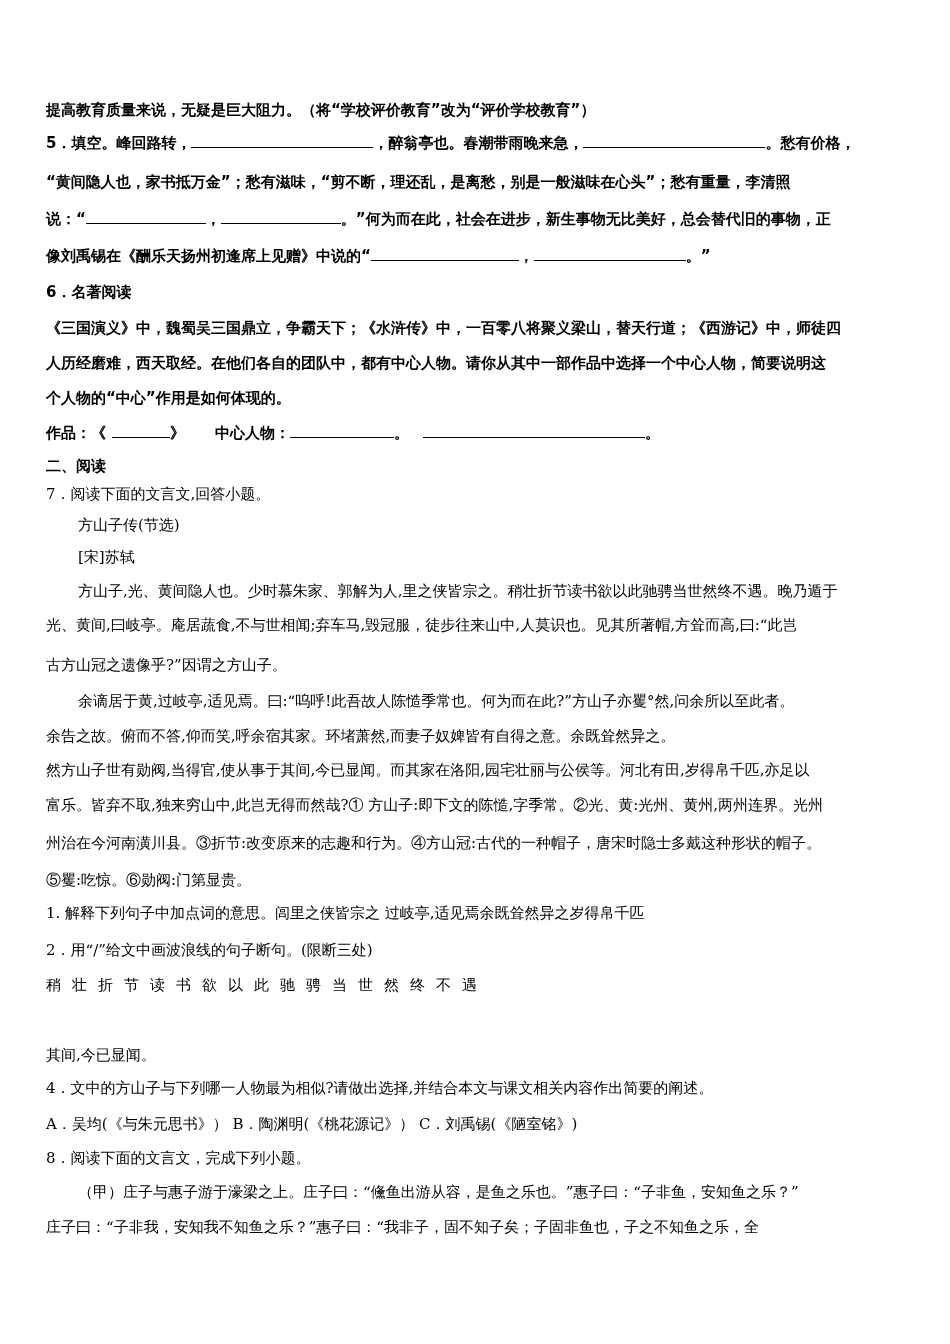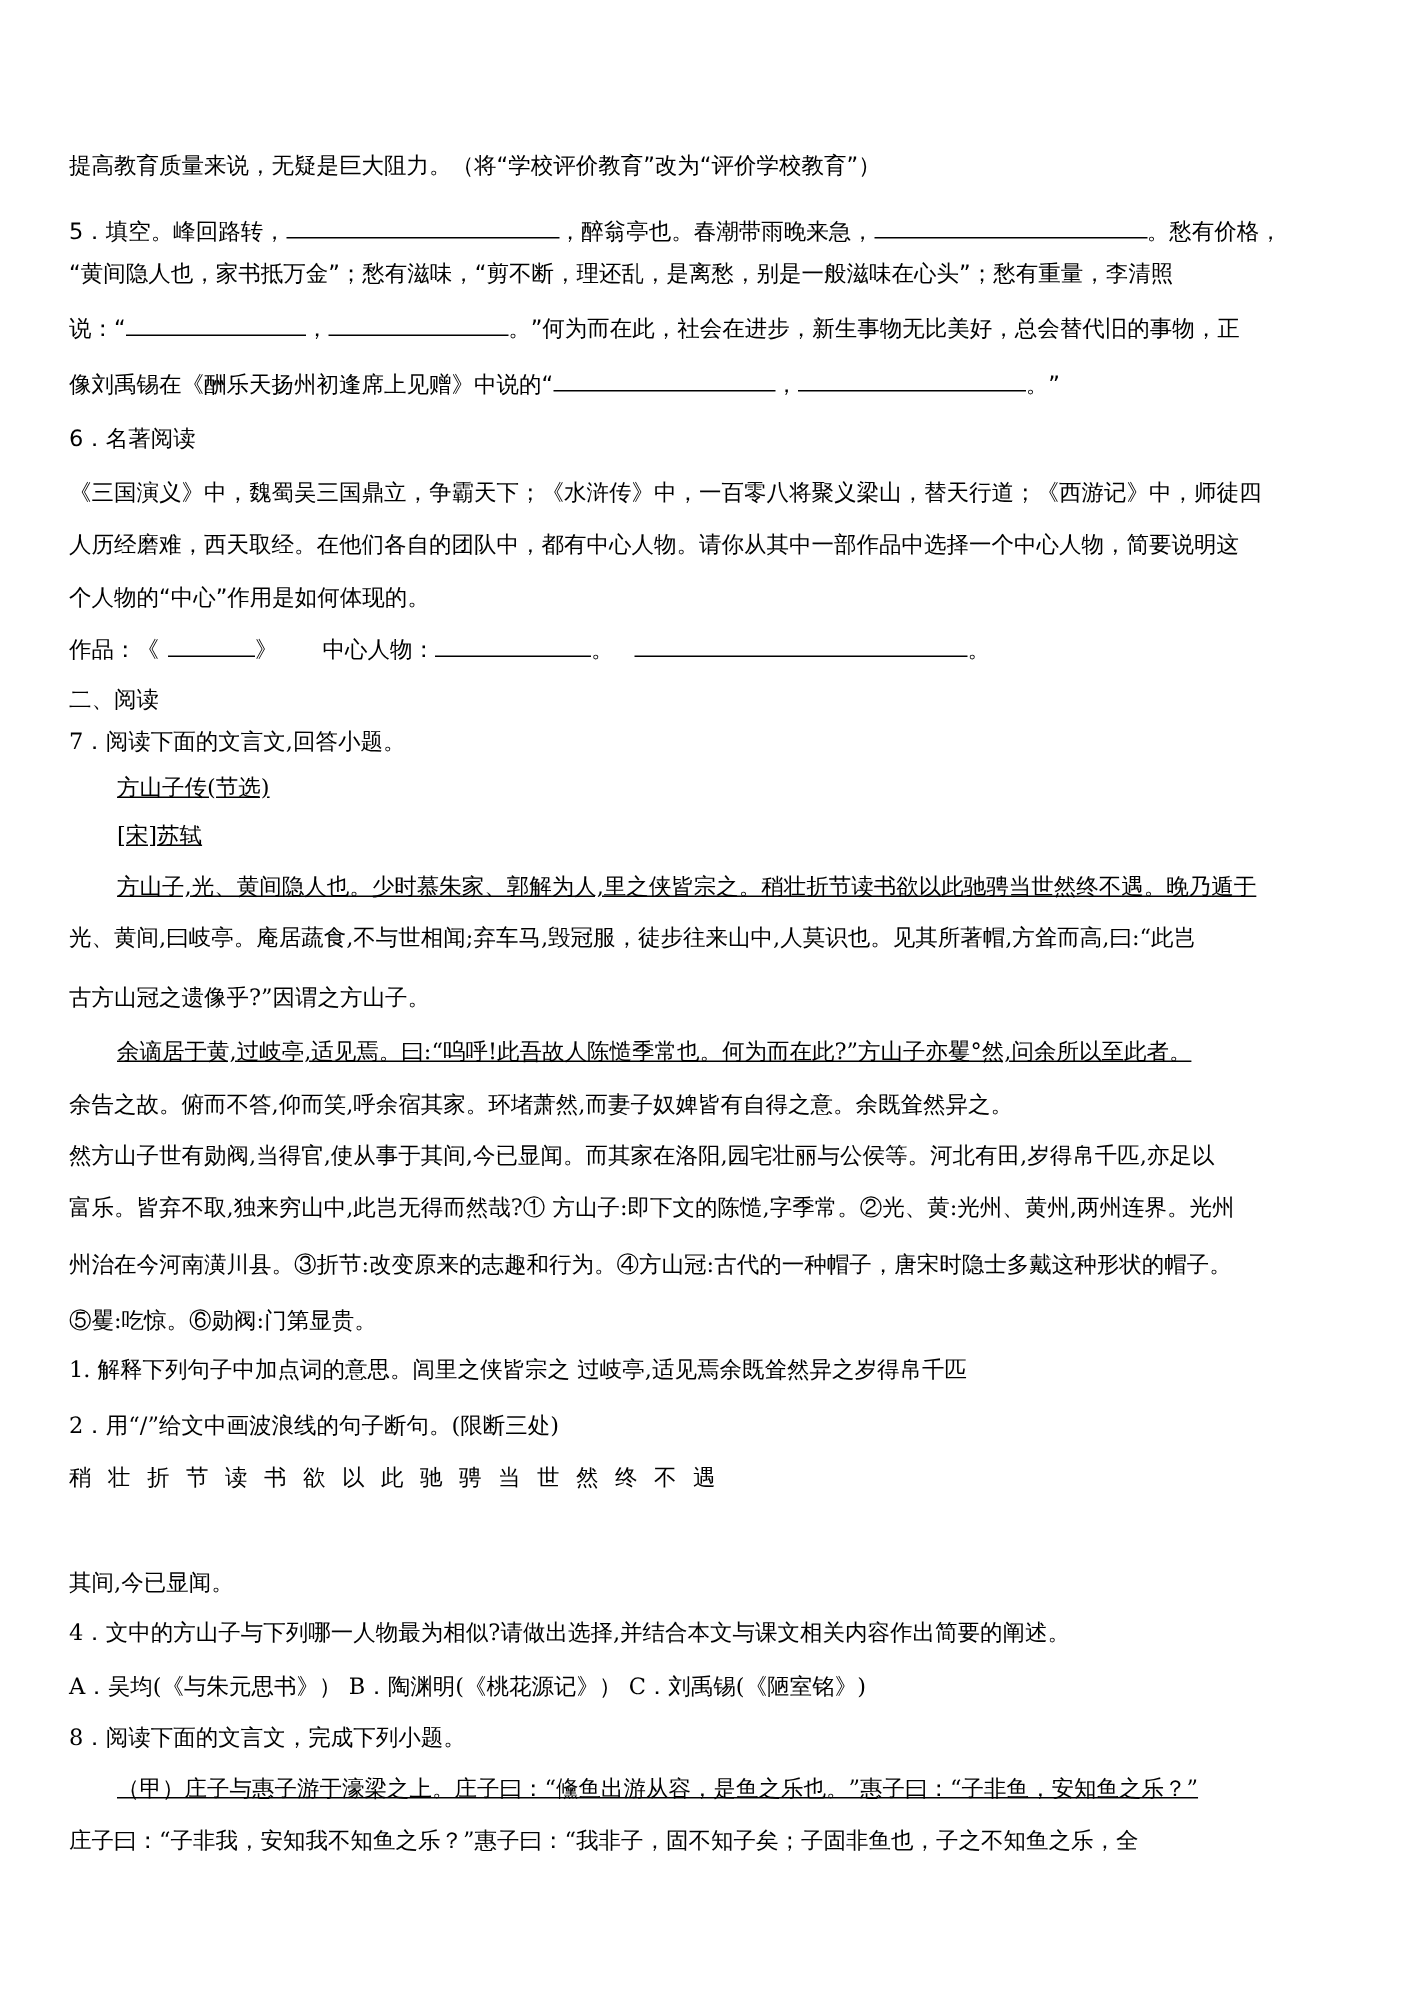--- a/index.html
+++ b/index.html
@@ -1,33 +1,33 @@
 <!DOCTYPE html>
 <html><head>
 <meta charset="utf-8">
 <style>
   html, body { margin: 0; padding: 0; background: #ffffff; }
   body { width: 950px; height: 1344px; position: relative; overflow: hidden; color: #000; }
   .page { position: absolute; left: 0; top: 0; width: 950px; height: 1344px; }
   .ln { position: absolute; left: 46px; white-space: nowrap; font-size: 15px; line-height: 20px; }
   .sans { font-family: "DejaVu Sans", "Liberation Sans", sans-serif; }
   .serif { font-family: "DejaVu Serif", "Liberation Serif", serif; }
-  .bold { font-weight: normal; }
-  .ind { left: 78px; text-decoration: underline; }
+  .bold { font-weight: bold; }
+  .ind { left: 78px; }
   .blank { display: inline-block; border-bottom: 1px solid #000; height: 14px; vertical-align: baseline; }
   .spaced { letter-spacing: 11px; }
 </style>
 </head>
 <body>
 
 <div class="page">
 
   <div class="ln sans bold" style="top:100px">提高教育质量来说，无疑是巨大阻力。（将“学校评价教育”改为“评价学校教育”）</div>
 
-  <div class="ln sans bold" style="top:144px">
+  <div class="ln sans bold" style="top:133px">
     <span>5．填空。峰回路转，</span><span class="blank" style="width:182px"></span><span>，醉翁亭也。春潮带雨晚来急，</span><span class="blank" style="width:182px"></span><span>。愁有价格，</span>
   </div>
   <div class="ln sans bold" style="top:172px">“黄间隐人也，家书抵万金”；愁有滋味，“剪不断，理还乱，是离愁，别是一般滋味在心头”；愁有重量，李清照</div>
   <div class="ln sans bold" style="top:209px">
     <span>说：“</span><span class="blank" style="width:120px"></span><span>，</span><span class="blank" style="width:120px"></span><span>。”何为而在此，社会在进步，新生事物无比美好，总会替代旧的事物，正</span>
   </div>
   <div class="ln sans bold" style="top:246px">
     <span>像刘禹锡在《酬乐天扬州初逢席上见赠》中说的“</span><span class="blank" style="width:148px"></span><span>，</span><span class="blank" style="width:152px"></span><span>。”</span>
   </div>
 

